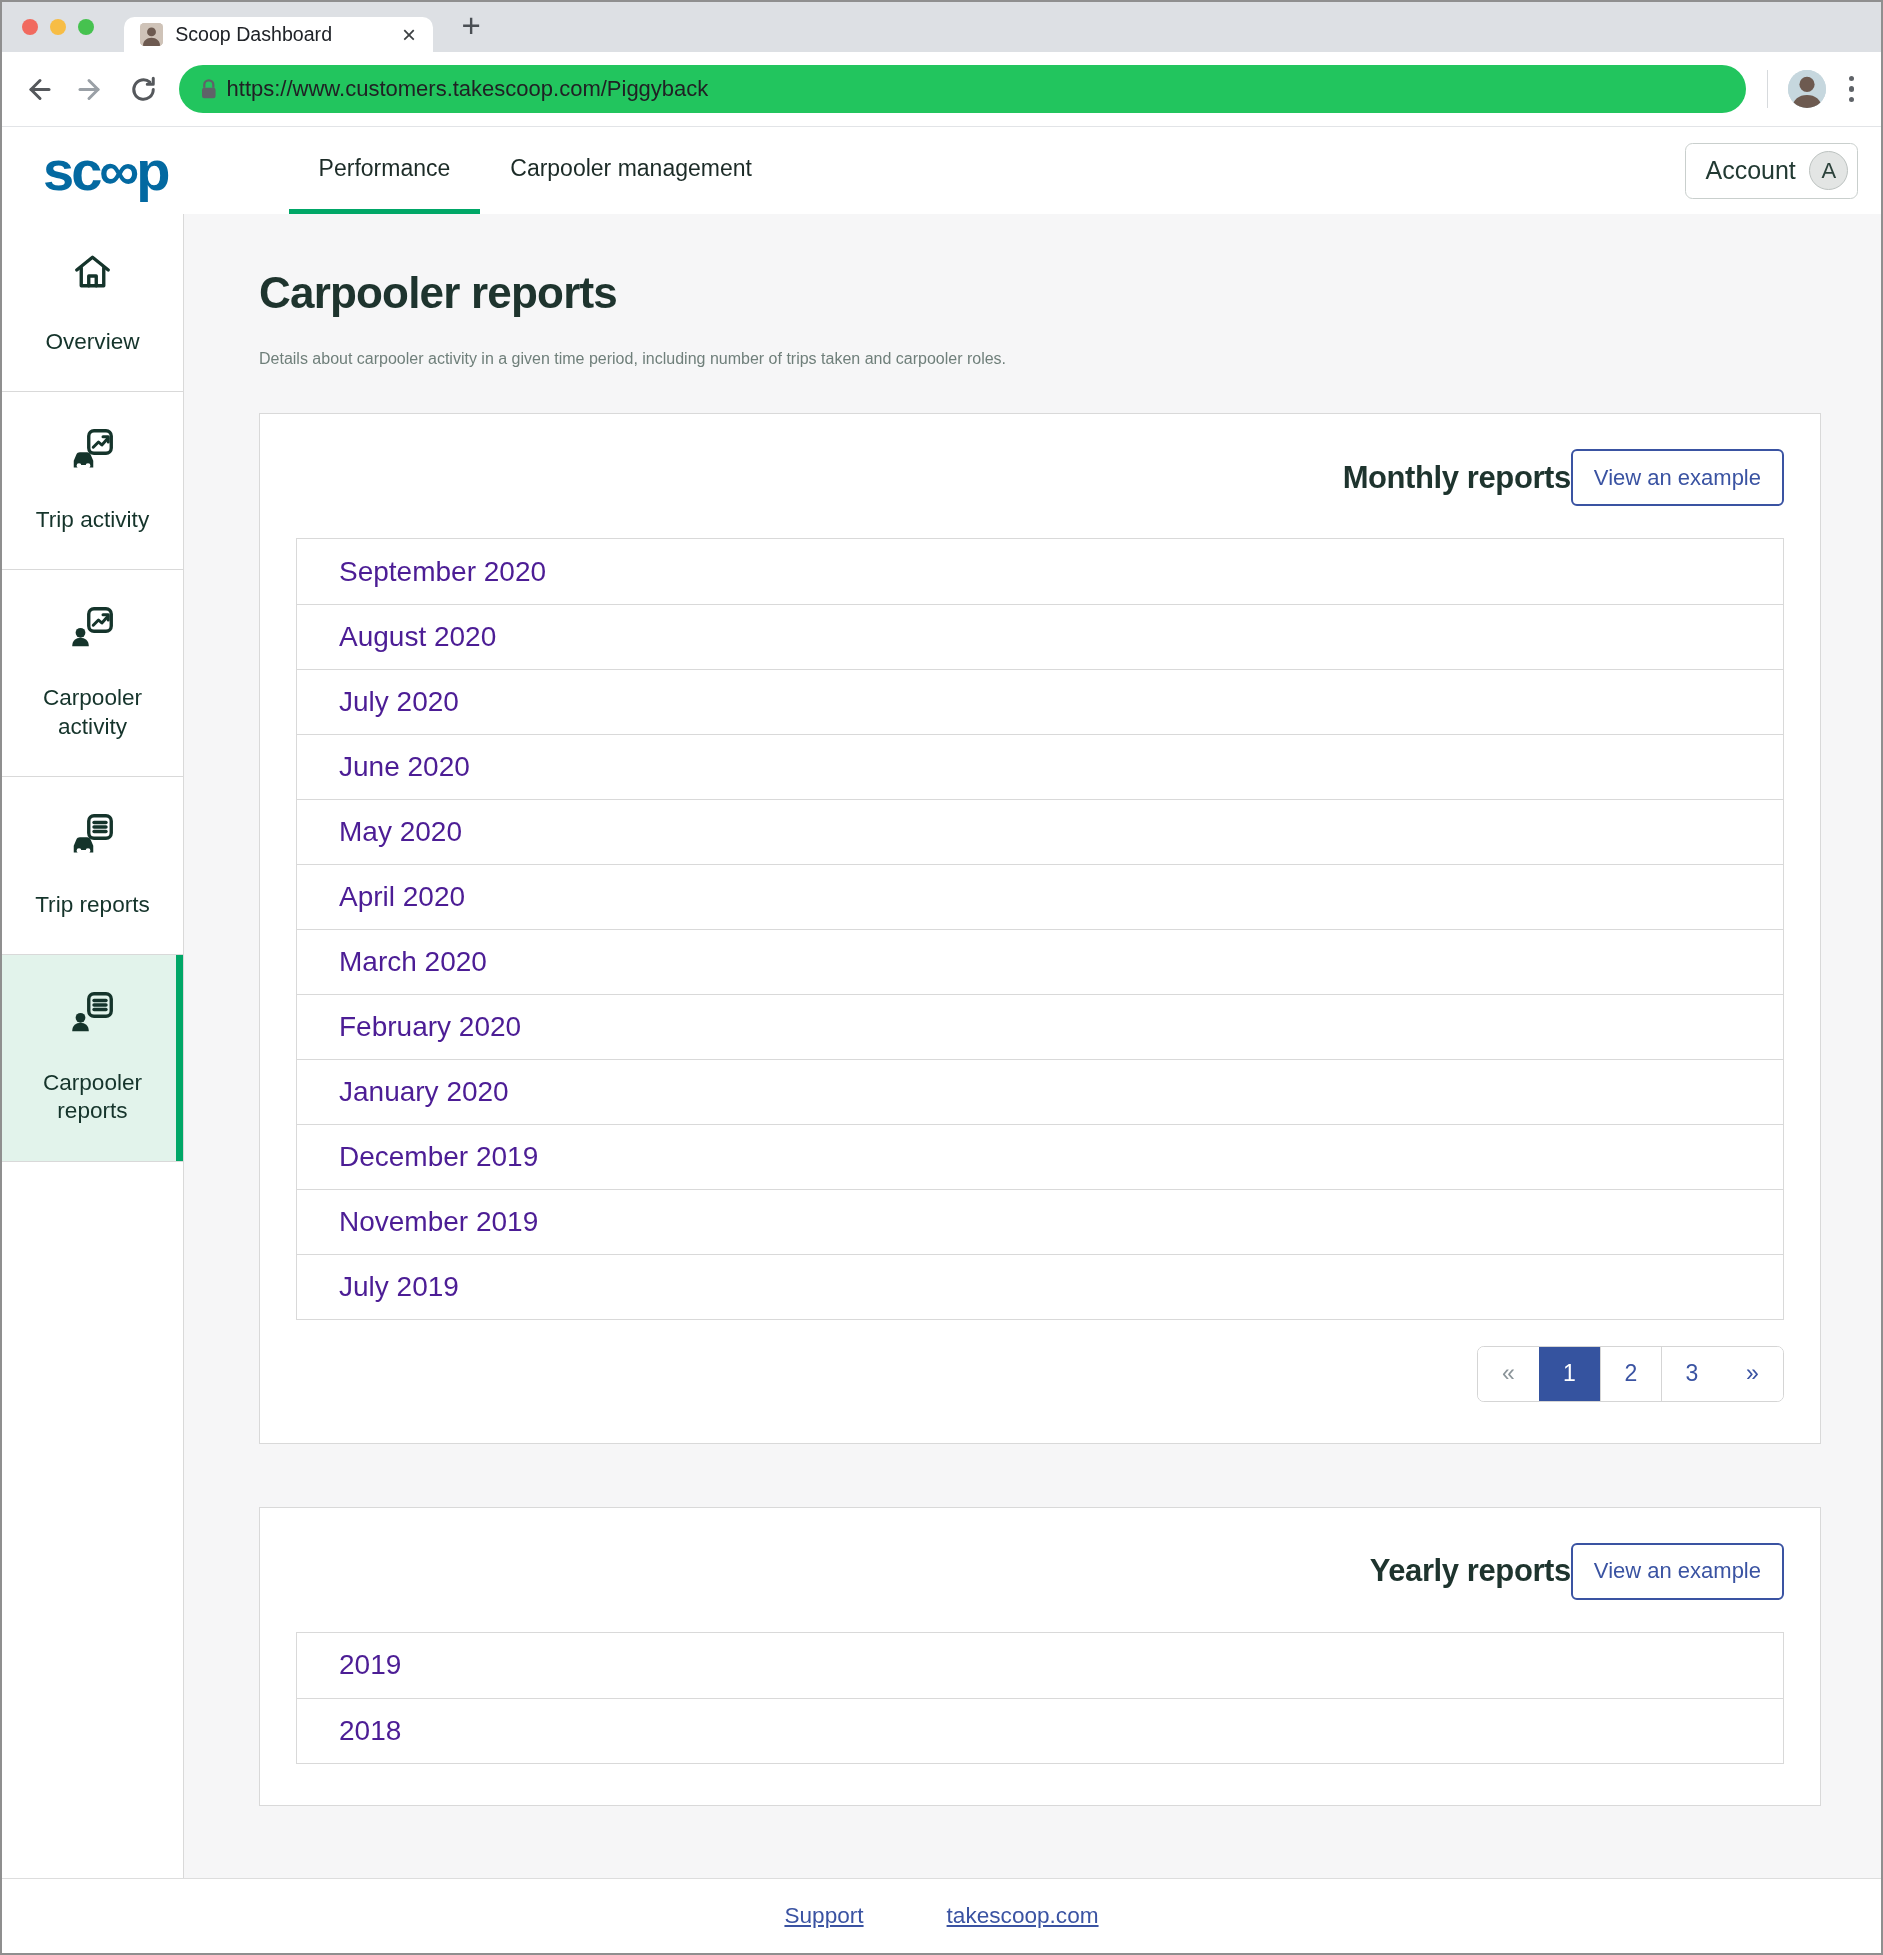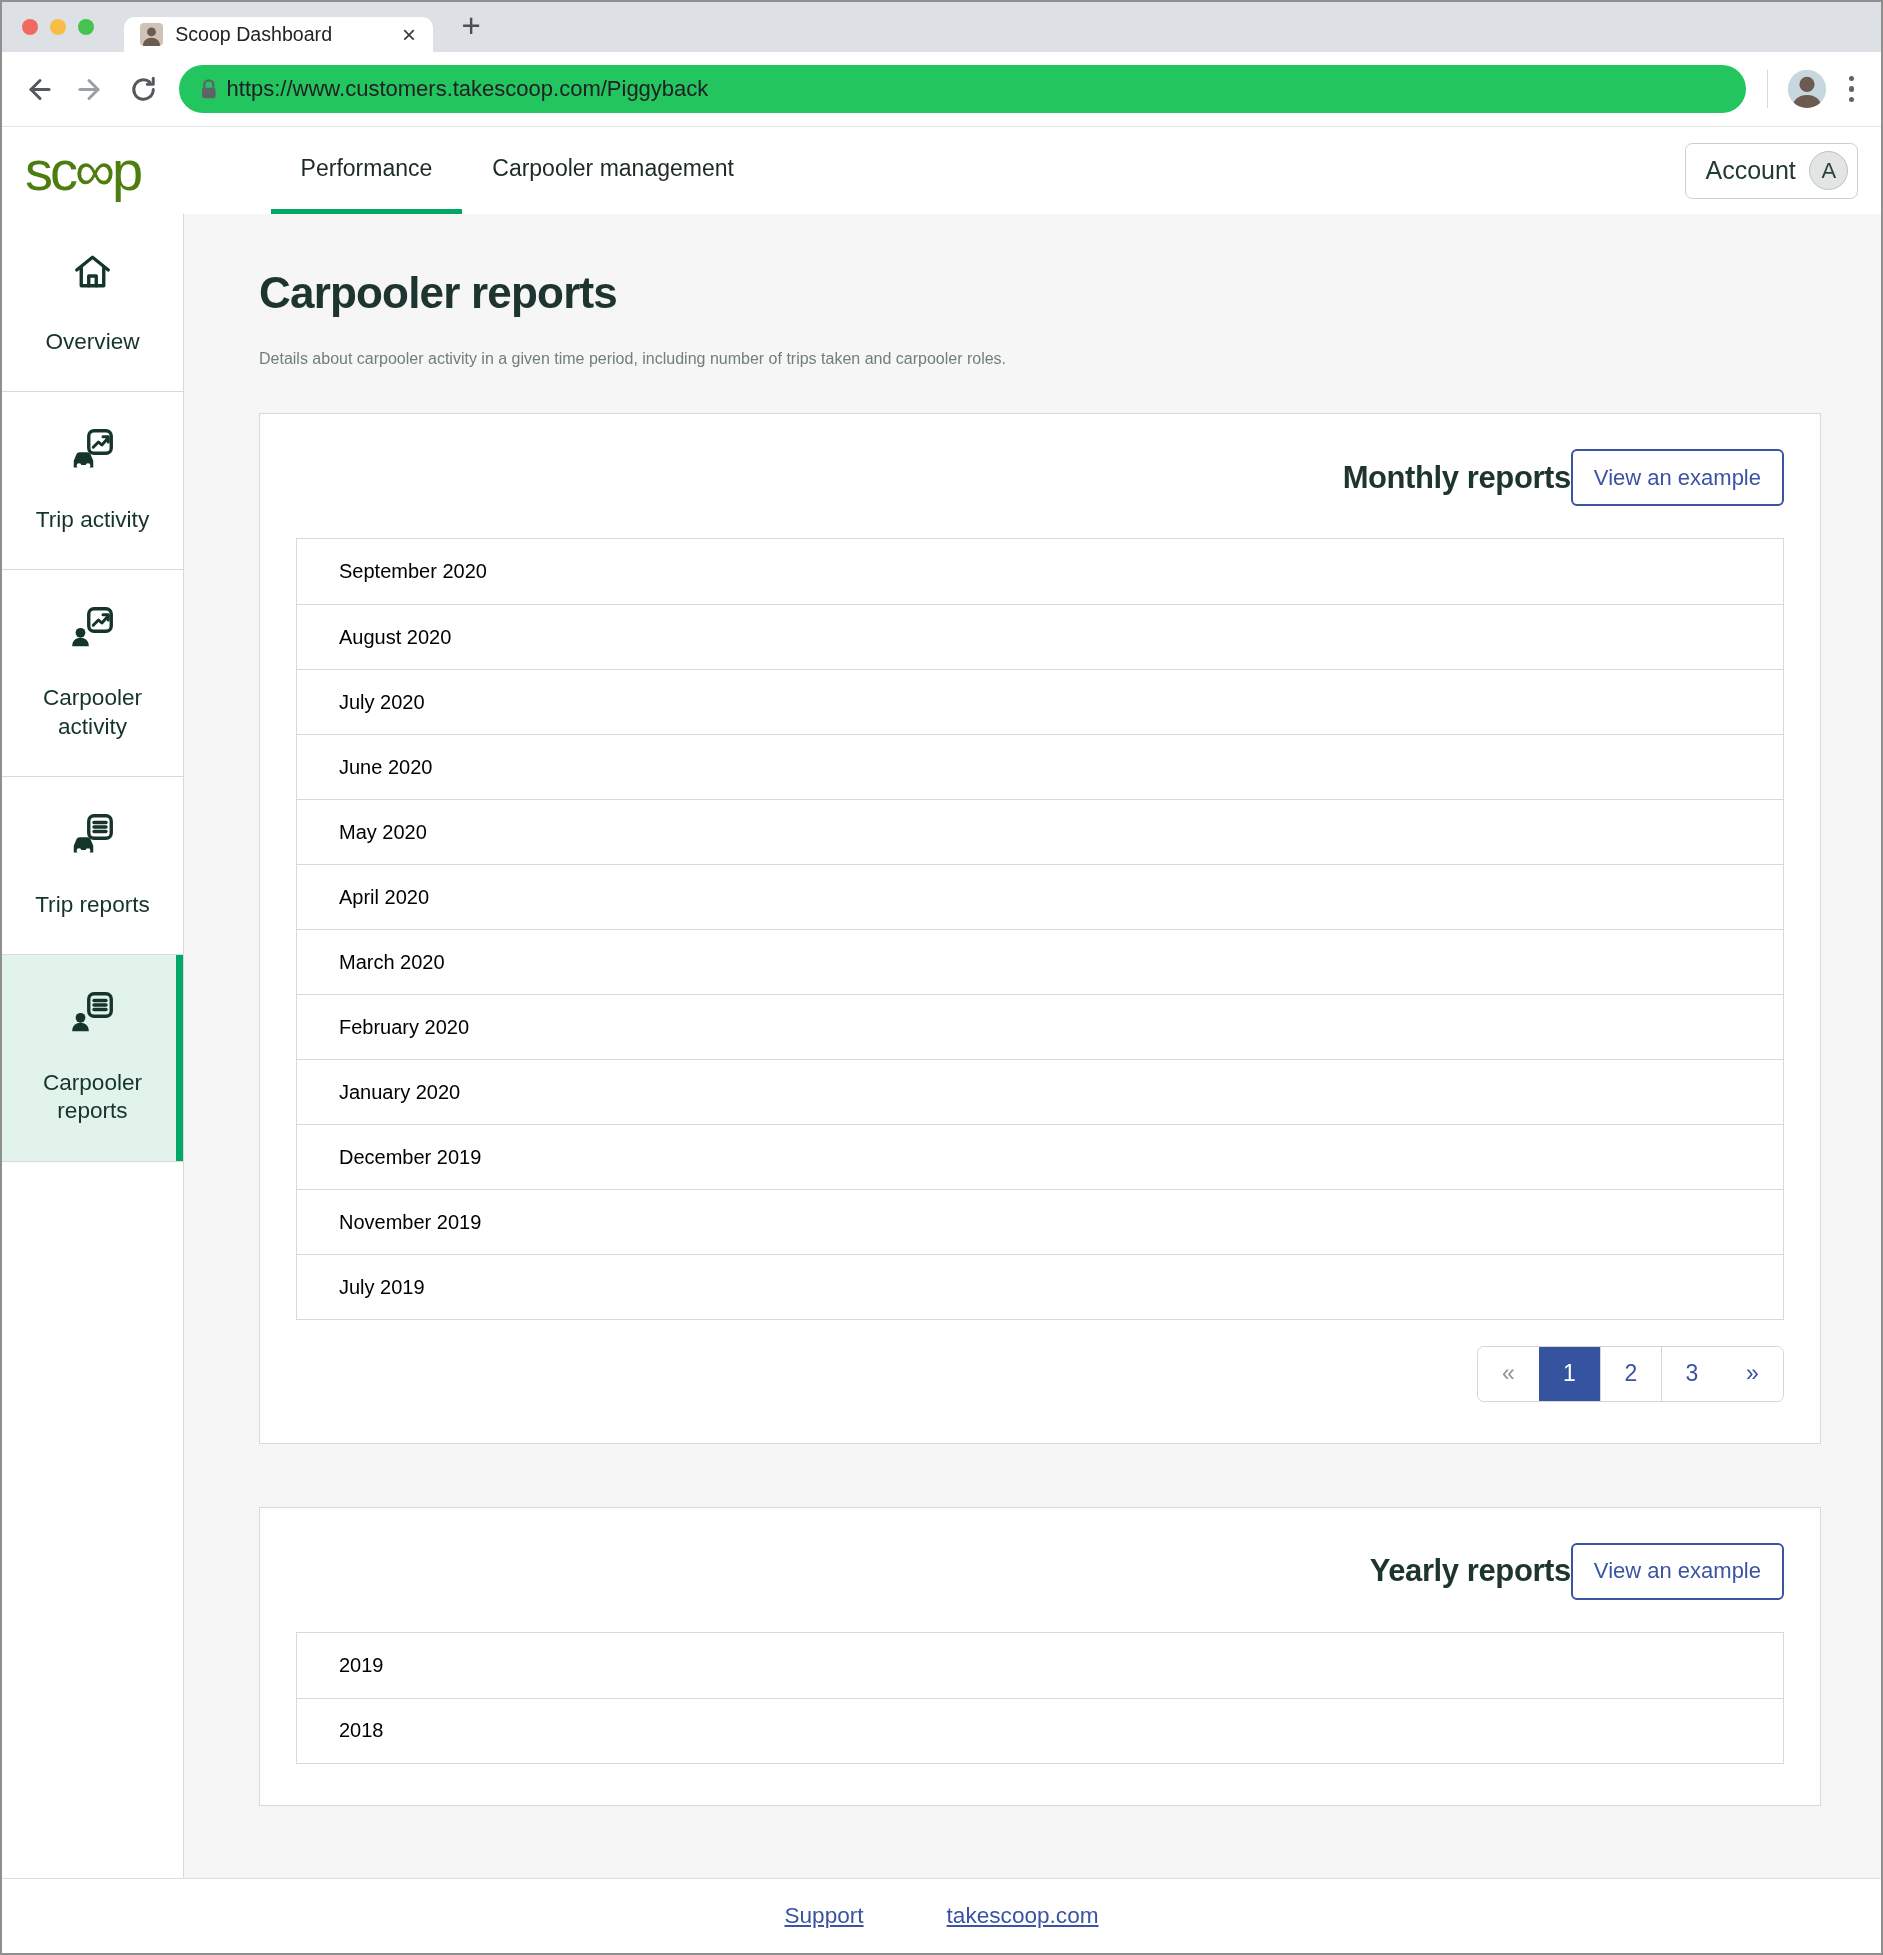--- a/index.html
+++ b/index.html
@@ -50,22 +50,22 @@
   .avatar {
     width: 38px; height: 38px; border-radius: 50%; background: #c6d7de;
     overflow: hidden; flex: 0 0 auto;
   }
   .dots { display: flex; flex-direction: column; gap: 5.3px; margin: 0 7.5px 0 22.6px; }
   .dots i { width: 5.3px; height: 5.3px; border-radius: 50%; background: #5f6368; }
 
   
   .app-header { height: 87px; background: #fff; flex: 0 0 auto; display: flex; align-items: stretch; }
   .logo {
-    align-self: center; margin-left: 23px; width: 226px;
-    font-size: 56px; font-weight: normal; color: #4d7c0f; letter-spacing: -3px; line-height: 1;
+    align-self: center; margin-left: 41px; width: 226px;
+    font-size: 56px; font-weight: bold; color: #0369a1; letter-spacing: -3px; line-height: 1;
   }
   .app-nav { display: flex; margin-left: 19.6px; justify-content: flex-end; }
   .app-tab {
     display: flex; align-items: center; padding: 0 30px;
     font-size: 23px; color: #1c2b27; border-bottom: 5.3px solid transparent; cursor: pointer;
   }
   .app-tab.active { border-bottom-color: #00a767; }
   .header-spacer { flex: 1; }
   .account-btn {
     align-self: center; margin-right: 22.6px;
@@ -101,21 +101,21 @@
   .card-head { display: flex; align-items: center; justify-content: flex-end; margin-bottom: 32px; }
   .card-heading { font-size: 31px; font-weight: bold; color: #1e342e; letter-spacing: -0.4px; }
   .view-btn {
     border: 2.3px solid #3a53a2; border-radius: 6px; background: #fff;
     font-size: 22px; color: #3a53a2; padding: 13.6px 21px; cursor: pointer;
     font-family: "Liberation Sans", sans-serif;
   }
   .report-list { border: 0.8px solid #d9d9d9; }
   .report-row {
     height: 65px; display: flex; align-items: center; padding-left: 42px;
-    font-size: 20px; color: #000000; background: #fff; cursor: pointer;
+    font-size: 28px; color: #4c1d95; background: #fff; cursor: pointer;
   }
   .report-row + .report-row { border-top: 0.8px solid #d9d9d9; }
 
   .pag-wrap { display: flex; justify-content: flex-end; margin-top: 25.6px; }
   .pagination { display: flex; border: 0.8px solid #d5d5d5; border-radius: 6.8px; overflow: hidden; background: #fff; }
   .pg {
     width: 61px; height: 54px; display: flex; align-items: center; justify-content: center;
     font-size: 23px; color: #3a53a2; cursor: pointer; background: #fff;
   }
   .pg + .pg { border-left: 0.8px solid #d5d5d5; }

